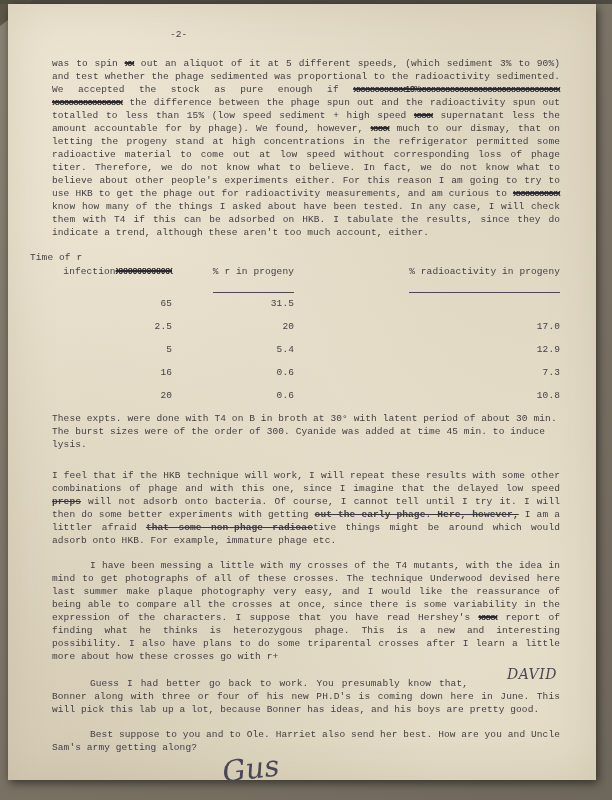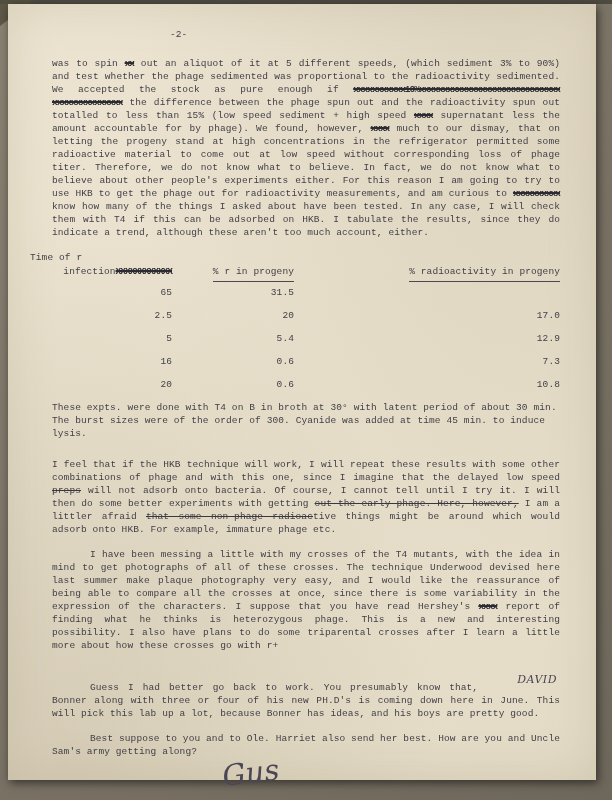--- a/index.html
+++ b/index.html
@@ -24,33 +24,33 @@
   }
   .page-number{margin:0 0 16px 118px;}
   .para{margin:0 0 12px 0;text-align:justify;white-space:normal;}
   .para.indent{text-indent:38px;}
   .xstruck{
     font-weight:bold;color:#2c2b31;letter-spacing:-1px;
     text-decoration:line-through;text-decoration-thickness:2px;
   }
   .pen{
     text-decoration:line-through;
-    text-decoration-thickness:1px;text-decoration-color:#3a3740;
+    text-decoration-thickness:1px;text-decoration-color:#3a3740;font-weight:bold;
   }
   .annotation{
-    display:inline-block;position:relative;top:-7px;margin:16px 3px 0 1px;
+    display:inline-block;position:relative;top:-7px;margin:0 3px 0 1px;
     font-family:"DejaVu Serif","Liberation Serif",serif;font-style:italic;
-    font-size:11px;color:#4a4553;letter-spacing:.5px;
+    font-size:14px;color:#4a4553;letter-spacing:.5px;
   }
   
   .table-block{margin:2px 0 4px -22px;}
   .corner-l1{margin:0 0 1px 0;}
   .grid-header,.grid-row{display:grid;grid-template-columns:142px 122px auto;text-align:right;}
   .grid-header .c1 .lbl{margin-right:0;}
-  .underlined{display:inline-block;border-bottom:1px solid #4a4850;padding-bottom:3px;}
+  .underlined{display:inline-block;border-bottom:1px solid #4a4850;padding-bottom:14px;}
   .grid-row > div{padding:4px 0 6px 0;white-space:pre-wrap;}
   .grid-row .t{padding-left:34px;}
   .grid-row .v1{padding-left:18px;}
   .grid-row .v2{padding-left:14px;}
   .table-notes{white-space:pre-line;margin:4px 0 18px 0;}
   
   .signature{
     margin:2px 0 0 172px;height:36px;
     font-family:"DejaVu Serif","Liberation Serif",serif;font-style:italic;
     font-size:29px;color:#4b4655;transform:rotate(-7deg);transform-origin:left center;

